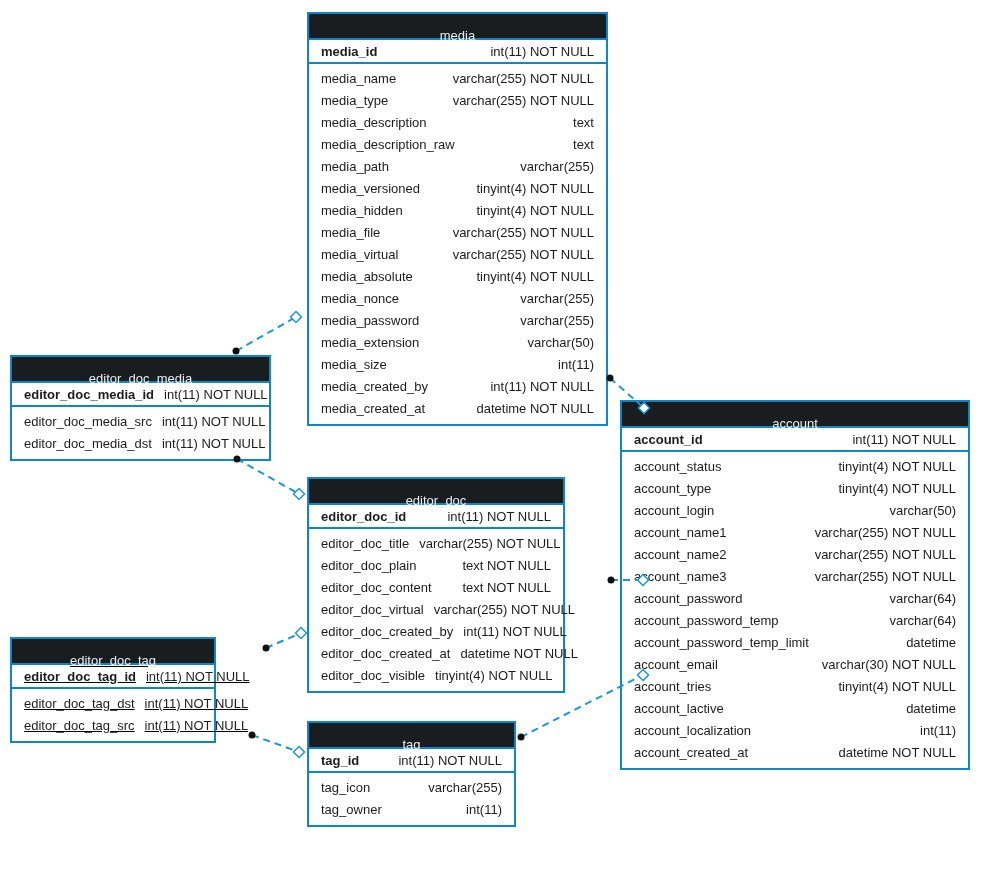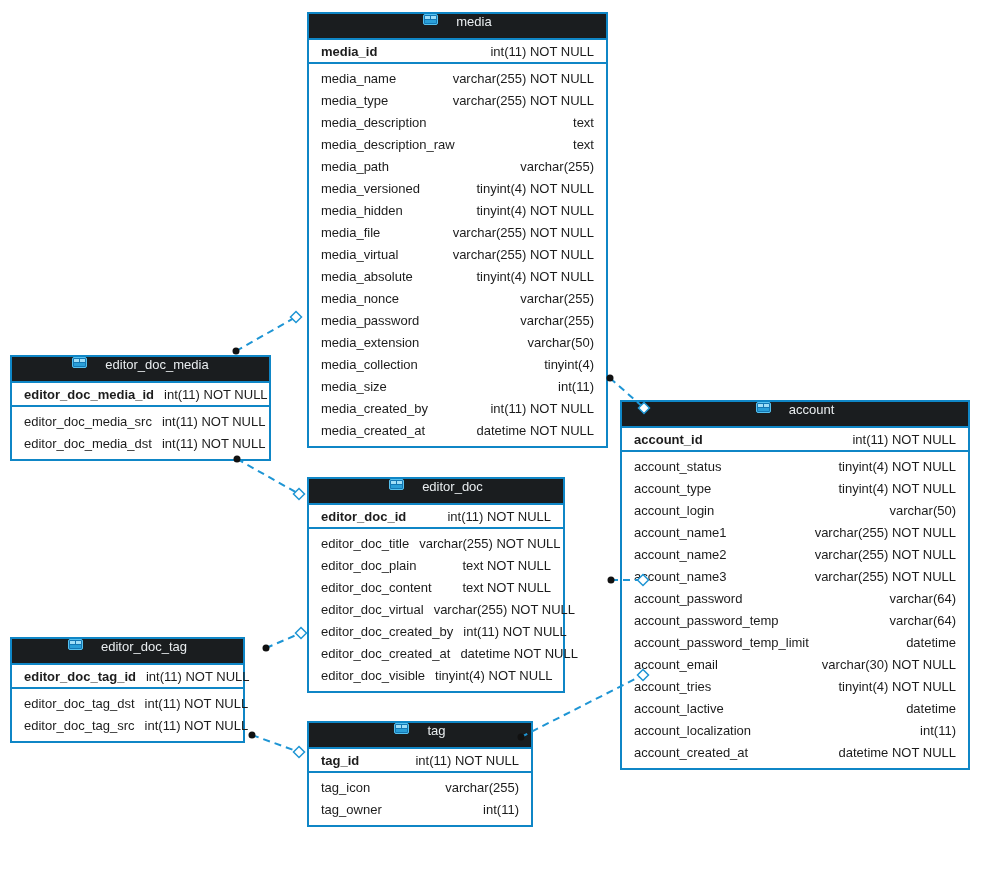--- a/index.html
+++ b/index.html
@@ -15,22 +15,22 @@
     font-family:"Liberation Sans", sans-serif;overflow:hidden;
   }
   #tables-layer{position:absolute;inset:0;z-index:2;}
   #connections{position:absolute;inset:0;z-index:3;pointer-events:none;}
   .db-table{
     position:absolute;background:#ffffff;border:2px solid var(--border);
     box-sizing:border-box;
   }
   .db-table-header{
     background:var(--header-bg);color:var(--header-text);height:24px;
-    display:flex;justify-content:center;gap:18px;
-    font-size:13px;border-bottom:2px solid var(--border);
+    display:flex;align-items:center;justify-content:center;gap:18px;
+    font-size:13px;border-bottom:2px solid var(--border);flex-direction:column;
   }
   .pk-section{border-bottom:2px solid var(--border);}
   .pk-row{height:26px;}
   .pk-row .col-name{font-weight:bold;}
   .col-row{
     display:flex;justify-content:space-between;align-items:center;
     padding:0 12px;height:22px;font-size:13px;color:var(--row-text);
     white-space:nowrap;
   }
   .col-name{margin-right:10px;}
@@ -104,24 +104,20 @@
         </div>
         <div class="col-row">
           <span class="col-name">media_password</span>
           <span class="col-type">varchar(255)</span>
         </div>
         <div class="col-row">
           <span class="col-name">media_extension</span>
           <span class="col-type">varchar(50)</span>
         </div>
         <div class="col-row">
-          <span class="col-name">media_collection</span>
-          <span class="col-type">tinyint(4)</span>
-        </div>
-        <div class="col-row">
           <span class="col-name">media_size</span>
           <span class="col-type">int(11)</span>
         </div>
         <div class="col-row">
           <span class="col-name">media_created_by</span>
           <span class="col-type">int(11) NOT NULL</span>
         </div>
         <div class="col-row">
           <span class="col-name">media_created_at</span>
           <span class="col-type">datetime NOT NULL</span>
@@ -195,21 +191,21 @@
         <div class="col-row">
           <span class="col-name">editor_doc_created_at</span>
           <span class="col-type">datetime NOT NULL</span>
         </div>
         <div class="col-row">
           <span class="col-name">editor_doc_visible</span>
           <span class="col-type">tinyint(4) NOT NULL</span>
         </div>
       </div>
     </div>
-    <div class="db-table" style="left: 10px; top: 637px; width: 235px;">
+    <div class="db-table" style="left: 10px; top: 637px; width: 206px; text-decoration: underline;">
       <div class="db-table-header">
         <svg width="15" height="11" viewBox="0 0 15 11">
           <rect x="0.5" y="0.5" width="14" height="10" rx="1.5" fill="#1478b4" stroke="#55c1ef" stroke-width="1"></rect>
           <rect x="2" y="2" width="5" height="3" fill="#9fdef7"></rect>
           <rect x="8" y="2" width="5" height="3" fill="#9fdef7"></rect>
           <rect x="2" y="6" width="11" height="3" fill="#2a9fd8"></rect>
         </svg>
         <span>editor_doc_tag</span>
       </div>
       <div class="pk-section">
@@ -222,21 +218,21 @@
         <div class="col-row">
           <span class="col-name">editor_doc_tag_dst</span>
           <span class="col-type">int(11) NOT NULL</span>
         </div>
         <div class="col-row">
           <span class="col-name">editor_doc_tag_src</span>
           <span class="col-type">int(11) NOT NULL</span>
         </div>
       </div>
     </div>
-    <div class="db-table" style="left: 307px; top: 721px; width: 226px;">
+    <div class="db-table" style="left: 307px; top: 721px; width: 209px;">
       <div class="db-table-header">
         <svg width="15" height="11" viewBox="0 0 15 11">
           <rect x="0.5" y="0.5" width="14" height="10" rx="1.5" fill="#1478b4" stroke="#55c1ef" stroke-width="1"></rect>
           <rect x="2" y="2" width="5" height="3" fill="#9fdef7"></rect>
           <rect x="8" y="2" width="5" height="3" fill="#9fdef7"></rect>
           <rect x="2" y="6" width="11" height="3" fill="#2a9fd8"></rect>
         </svg>
         <span>tag</span>
       </div>
       <div class="pk-section">

